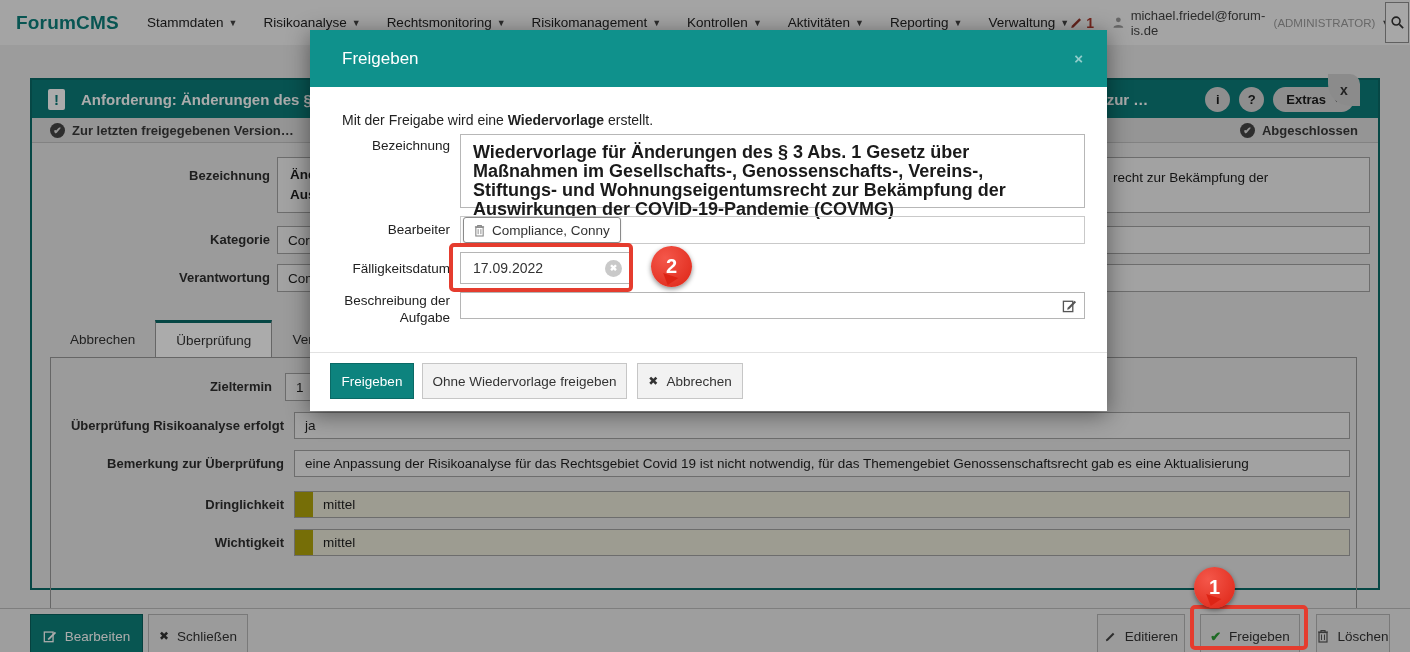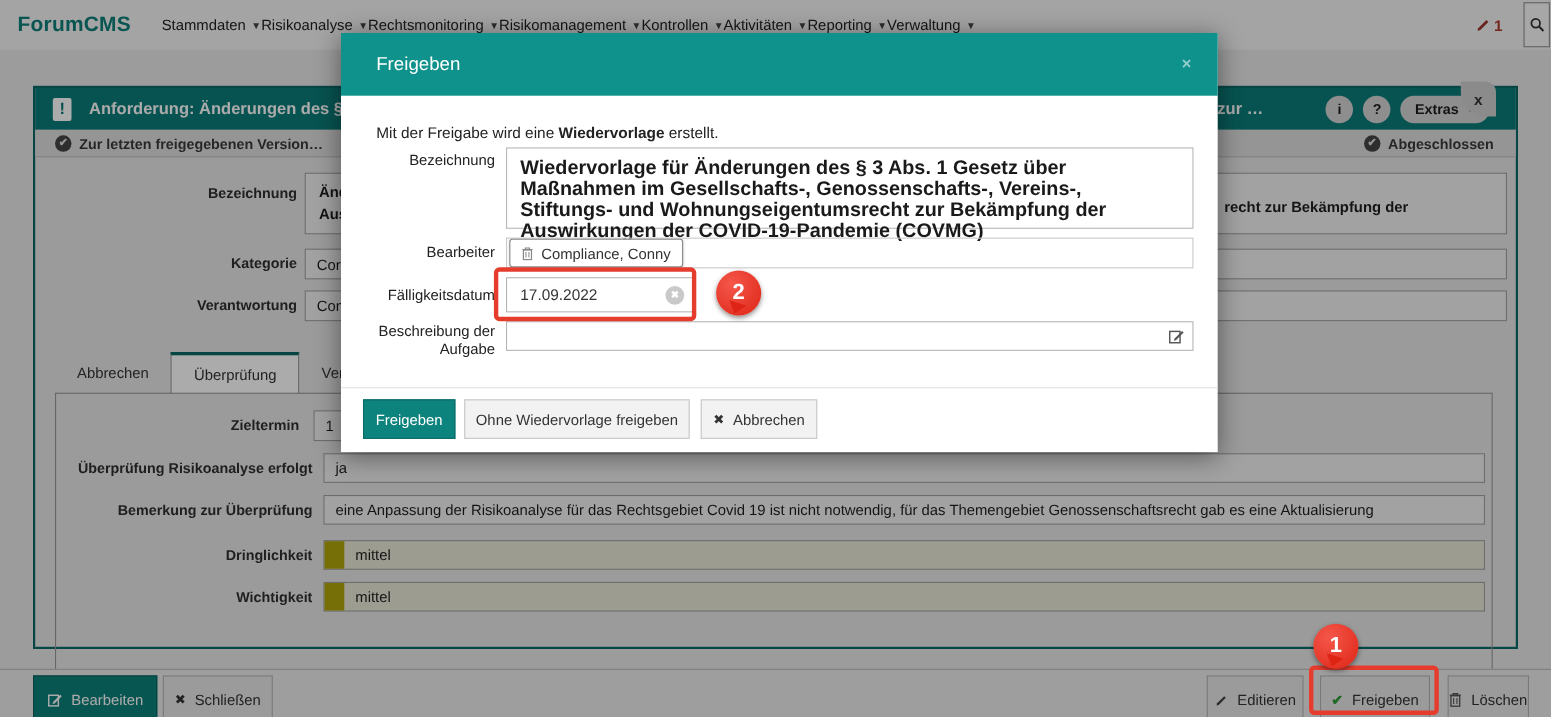--- a/index.html
+++ b/index.html
@@ -3,21 +3,21 @@
 <meta charset="utf-8">
 <style>
   * { margin:0; padding:0; box-sizing:border-box; }
   html,body { width:1410px; height:652px; }
   body { font-family:"Liberation Sans", sans-serif; background:#e9e9e9; }
   .stage { position:relative; width:1410px; height:652px; overflow:hidden; background:#e9e9e9; }
 
   
   .topbar { position:absolute; left:0; top:0; width:1410px; height:45px; background:#f5f5f5; display:flex; align-items:center; }
   .brand { font-size:19px; font-weight:bold; color:#0c7f7b; margin-left:16px; letter-spacing:.2px; cursor:pointer; }
-  .nav { display:flex; align-items:center; margin-left:28px; }
+  .nav { display:flex; align-items:center; margin-left:28px; gap:26px; }
   .navitem { font-size:13.5px; color:#222; display:flex; align-items:center; gap:5px; cursor:pointer; white-space:nowrap; }
   .caret { font-size:9px; color:#444; }
   .topright { margin-left:auto; display:flex; align-items:center; gap:8px; padding-right:34px; }
   .draft { display:flex; align-items:center; gap:2px; margin-right:10px; cursor:pointer; }
   .draft-count { color:#b03a2e; font-size:14px; font-weight:bold; }
   .userblock { display:flex; align-items:center; gap:6px; cursor:pointer; }
   .useremail { font-size:13px; color:#444; }
   .userrole { font-size:11.5px; color:#9a9a9a; }
   .searchbox { position:absolute; right:1px; top:2px; width:24px; height:41px; background:#fafafa; border:1px solid #8f8f8f; display:flex; align-items:center; justify-content:center; cursor:pointer; }
 
@@ -33,21 +33,21 @@
   .extras { height:25px; border-radius:13px; background:#d4d4d4; color:#1c1c1c; font-size:13px; font-weight:bold; display:flex; align-items:center; gap:6px; padding:0 13px; cursor:pointer; }
   .panel-close { position:absolute; right:18px; top:-6px; width:32px; height:32px; background:#d0d0d0; border-radius:0 10px 0 22px; display:flex; align-items:center; justify-content:center; color:#333; font-size:14px; font-weight:bold; cursor:pointer; }
   .subbar { height:25px; background:#dedede; border-bottom:1px solid #c2c2c2; display:flex; align-items:center; padding:0 20px 0 18px; }
   .subitem { display:flex; align-items:center; gap:7px; font-size:13px; font-weight:bold; color:#3a3a3a; cursor:pointer; }
   .subitem.right { margin-left:auto; }
   .circ-check { width:15px; height:15px; border-radius:50%; background:#454545; color:#dedede; font-size:10px; display:flex; align-items:center; justify-content:center; }
 
   .flabel { position:absolute; font-size:13px; font-weight:bold; color:#2f2f2f; text-align:right; }
   .ffield { position:absolute; background:#f2f2f2; border:1px solid #a3a3a3; font-size:13.5px; color:#1f1f1f; display:flex; align-items:center; }
   .ffield.multiline { display:block; padding:7px 12px; font-weight:bold; line-height:20px; }
-  .bez-cont { position:absolute; left:835px; top:21px; font-weight:bold; white-space:nowrap; }
+  .bez-cont { position:absolute; left:835px; top:10px; font-weight:normal; white-space:nowrap; }
   .ffield .val { padding-left:10px; }
 
   .tabs { position:absolute; left:18px; top:240px; display:flex; align-items:flex-end; height:38px; }
   .tab { height:38px; display:flex; align-items:center; padding:0 20px; font-size:13.5px; color:#333; cursor:pointer; white-space:nowrap; }
   .tab.active { background:#ffffff; border:1px solid #999; border-bottom:none; border-top:3px solid #0a6b68; font-weight:normal; }
   .tabbox { position:absolute; left:18px; top:277px; width:1307px; height:301px; border:1px solid #999; border-top:1px solid #999; }
 
   .lvl { width:18px; align-self:stretch; }
 
   
@@ -126,20 +126,29 @@
           <span class="caret">▼</span>
         </span>
     </nav>
     <div class="topright">
       <span class="draft">
         <svg width="15" height="15" viewBox="0 0 16 16">
             <path d="M3 11.5 11 3.5 12.8 5.3 4.8 13.3 2.4 13.9z" fill="#96352a"></path>
           </svg>
         <span class="draft-count">1</span>
       </span>
+      <span class="userblock">
+        <svg width="15" height="15" viewBox="0 0 16 16">
+            <circle cx="8" cy="4.6" r="3" fill="#9a9a9a"></circle>
+            <path d="M1.8 14.5c0-4.4 12.4-4.4 12.4 0z" fill="#9a9a9a"></path>
+          </svg>
+        <span class="useremail">michael.friedel@forum-is.de</span>
+        <span class="userrole">(ADMINISTRATOR)</span>
+        <span class="caret">▼</span>
+      </span>
     </div>
     <div class="searchbox">
       <svg width="15" height="15" viewBox="0 0 16 16">
           <circle cx="6.5" cy="6.5" r="4.2" fill="none" stroke="#333" stroke-width="1.7"></circle>
           <line x1="10" y1="10" x2="14" y2="14" stroke="#333" stroke-width="1.9"></line>
         </svg>
     </div>
   </header>
 
   <section class="panel">

